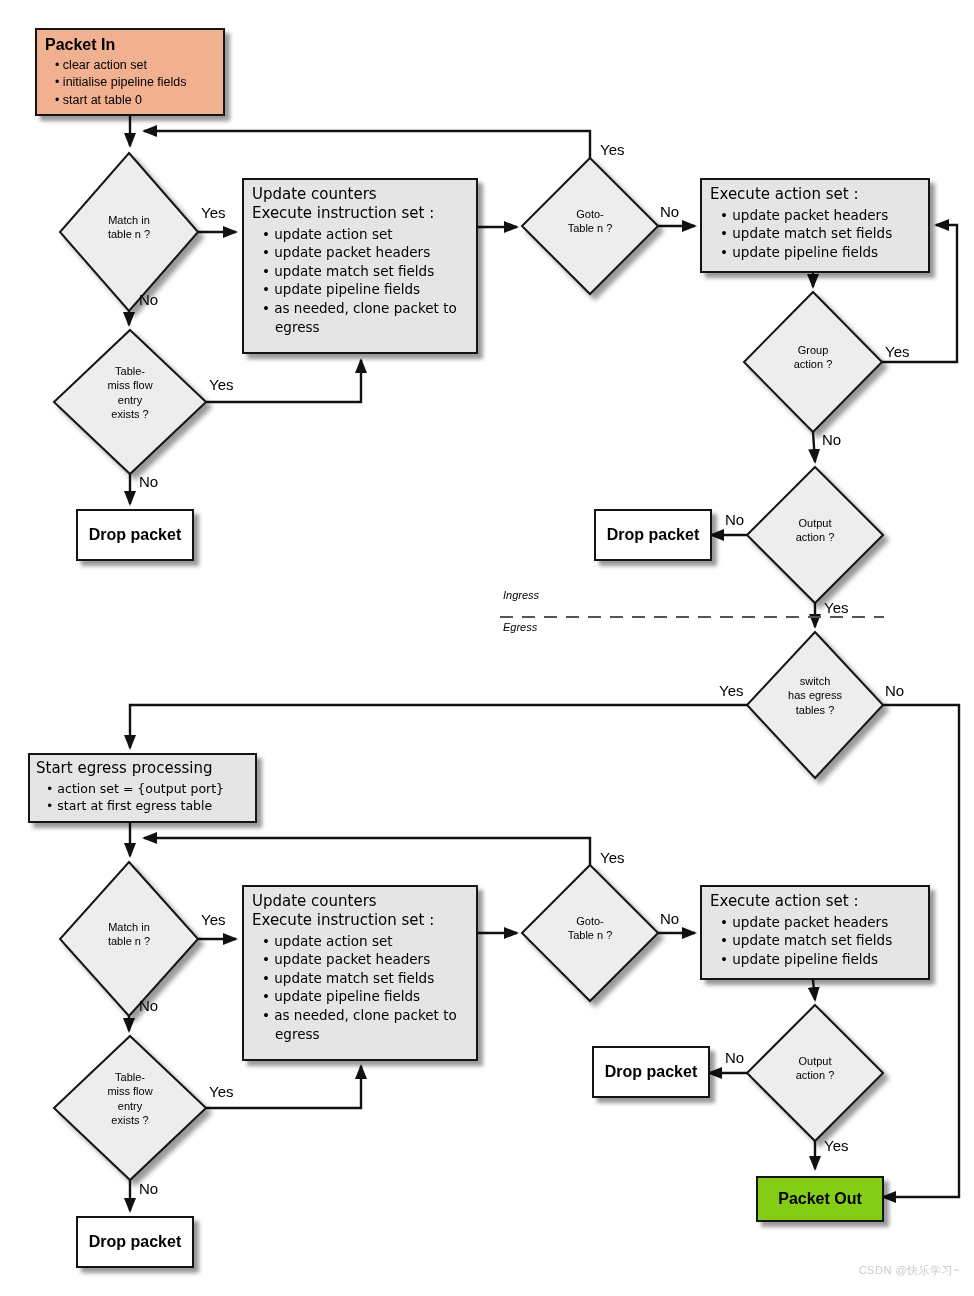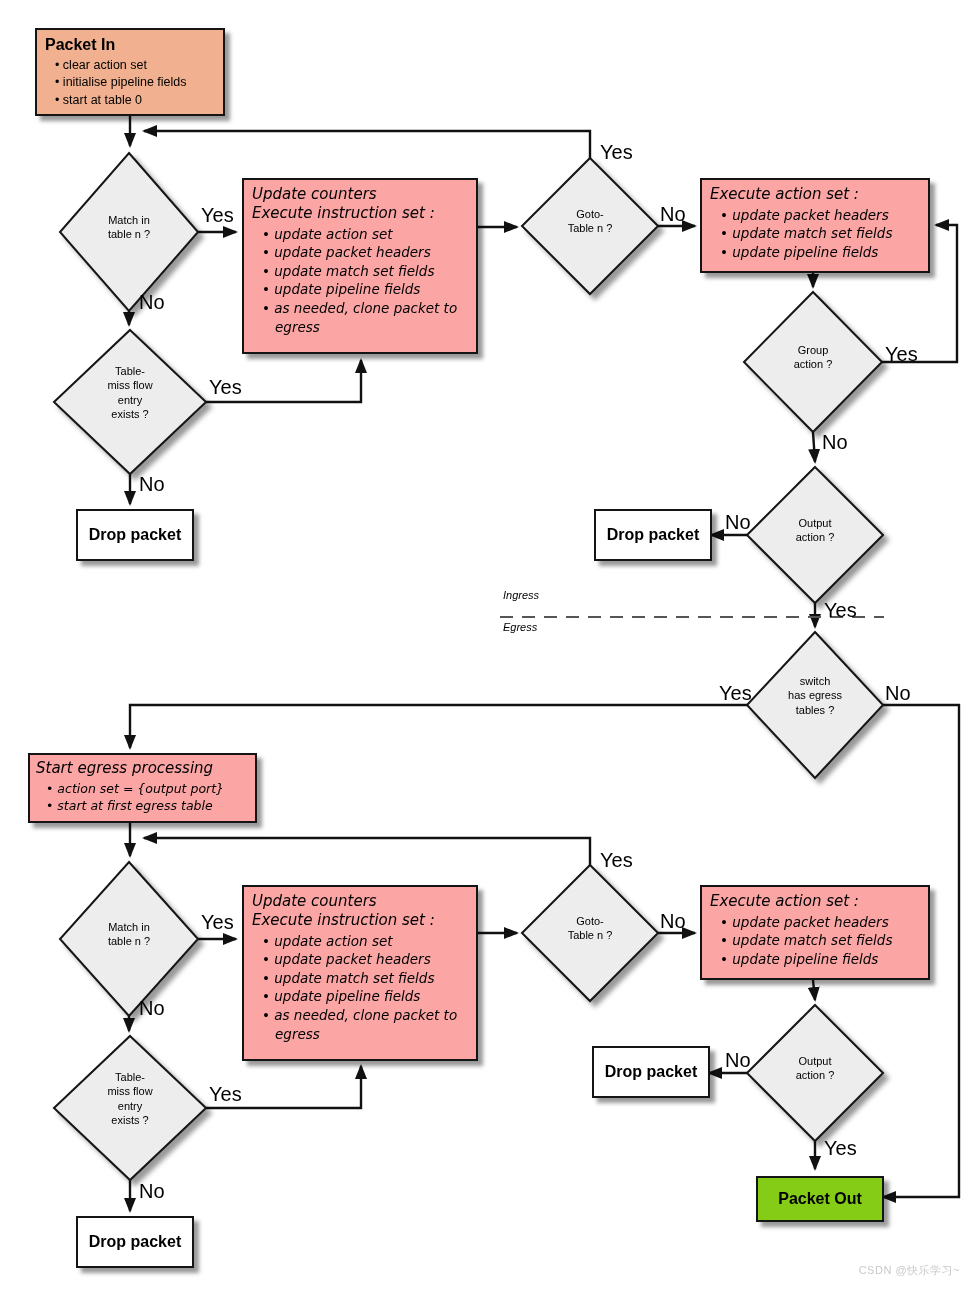--- a/index.html
+++ b/index.html
@@ -2,31 +2,31 @@
 <html><head>
 <meta charset="utf-8">
 <style>
   html,body{margin:0;padding:0;background:#fff;}
   #stage{position:relative;width:974px;height:1296px;background:#ffffff;
          font-family:"Liberation Sans",sans-serif;color:#000;overflow:hidden;}
   #wires{position:absolute;left:0;top:0;width:974px;height:1296px;}
   .box{position:absolute;box-sizing:border-box;border:2px solid #141414;
        box-shadow:5px 5px 4px rgba(0,0,0,0.40);padding:5px 8px 6px 8px;}
   .salmon{background:#F1B190;}
-  .blue{background:#fca5a5;font-family:"DejaVu Sans",sans-serif;font-style:italic;}
+  .blue{background:#e5e5e5;font-family:"DejaVu Sans",sans-serif;}
   .plain{background:#ffffff;border-width:2px;display:flex;align-items:center;justify-content:center;}
   .bold{font-weight:bold;}
   .t16{font-size:16px;line-height:1.22;}
   .t15{font-size:15px;line-height:1.25;}
   .bullets{margin:2px 0 0 0;padding:0 0 0 10px;list-style:none;font-size:13.5px;line-height:1.38;}
   .bullets li{padding-left:13px;text-indent:-13px;}
   .bullets li::before{content:"• ";}
   .small-bullets{font-size:12.5px;line-height:1.42;}
   .dtext{position:absolute;text-align:center;font-size:11px;line-height:1.3;}
-  .elabel{position:absolute;font-size:20px;}
+  .elabel{position:absolute;font-size:15px;}
   .seclabel{position:absolute;font-size:11px;font-style:italic;}
   .watermark{position:absolute;right:14px;top:1263px;font-size:11px;color:#c9c9c9;letter-spacing:0.5px;}
   .dropbox{font-size:16px;font-weight:bold;margin-left:6px;}
 </style>
 </head>
 <body>
 
 <div id="stage">
 
   <svg id="wires" viewBox="0 0 974 1296">

